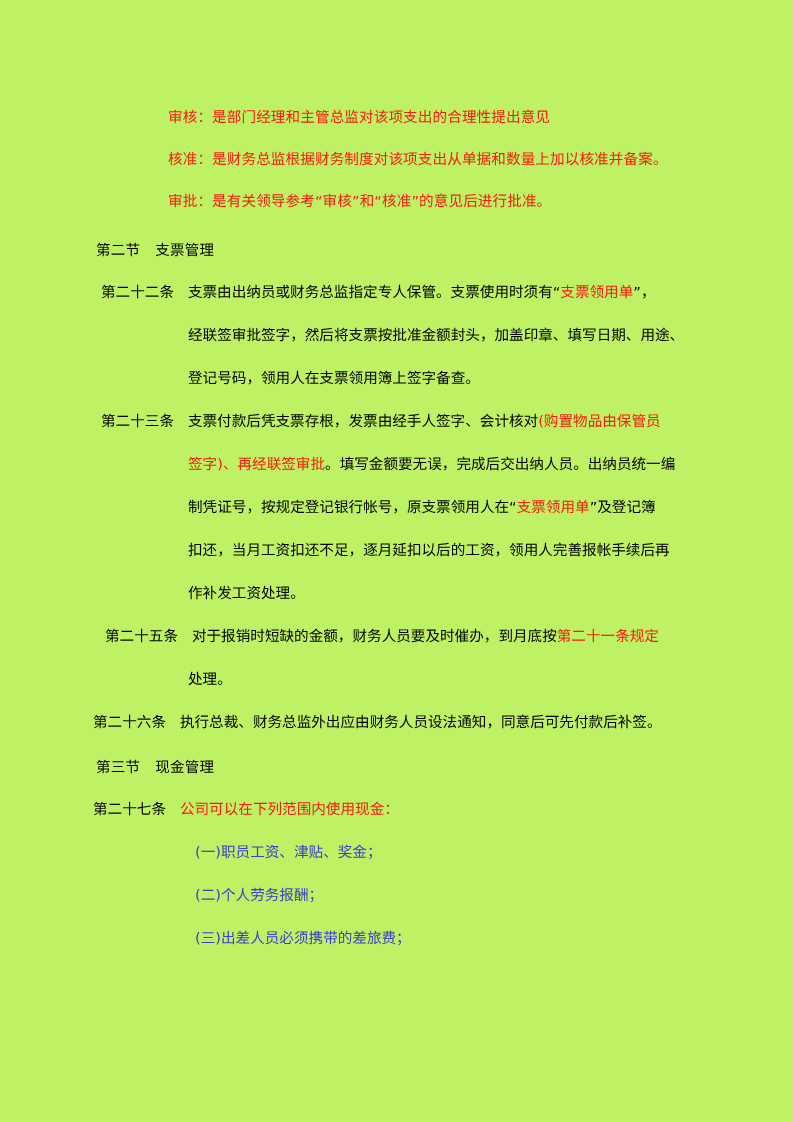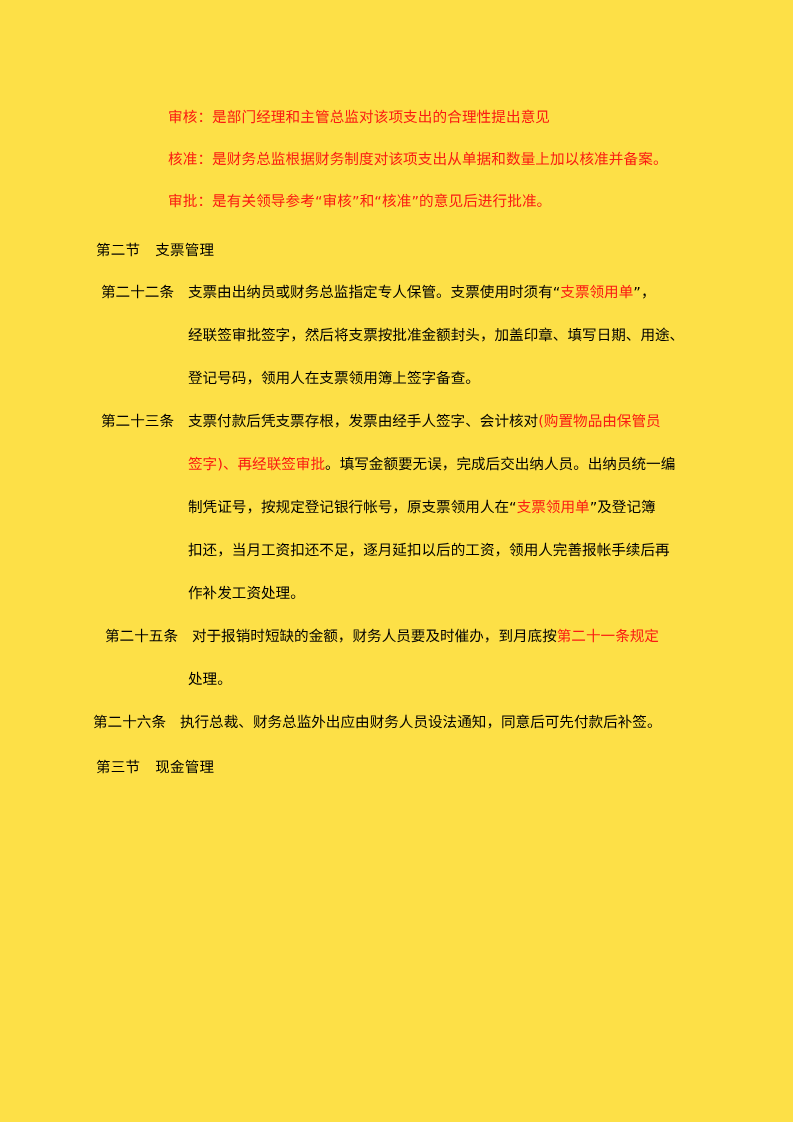--- a/index.html
+++ b/index.html
@@ -16,21 +16,21 @@
     color: #000000;
     overflow: hidden;
   }
 
   .page {
     position: absolute;
     left: 0;
     top: 0;
     width: 793px;
     height: 1122px;
-    background: #fde047;
+    background: #bef264;
   }
 
   .content {
     position: absolute;
     left: 75px;
     top: 96px;
     width: 645px;
   }
 
   
@@ -132,15 +132,21 @@
     </div>
 
     <div class="article">
       <div class="art-line indent-c"><span>第二十六条</span>&nbsp;&nbsp;&nbsp;<span>执行总裁、财务总监外出应由财务人员设法通知，同意后可先付款后补签。</span></div>
     </div>
 
     <div class="gap-2"></div>
 
     <div class="line section-heading">第三节　现金管理</div>
 
+    <div class="article">
+      <div class="art-line indent-c"><span>第二十七条</span>&nbsp;&nbsp;&nbsp;<span class="red">公司可以在下列范围内使用现金：</span></div>
+      <div class="blue-item">(一)职员工资、津贴、奖金；</div>
+      <div class="blue-item">(二)个人劳务报酬；</div>
+      <div class="blue-item">(三)出差人员必须携带的差旅费；</div>
+    </div>
 
   </div>
 </div>
 
 </body></html>

